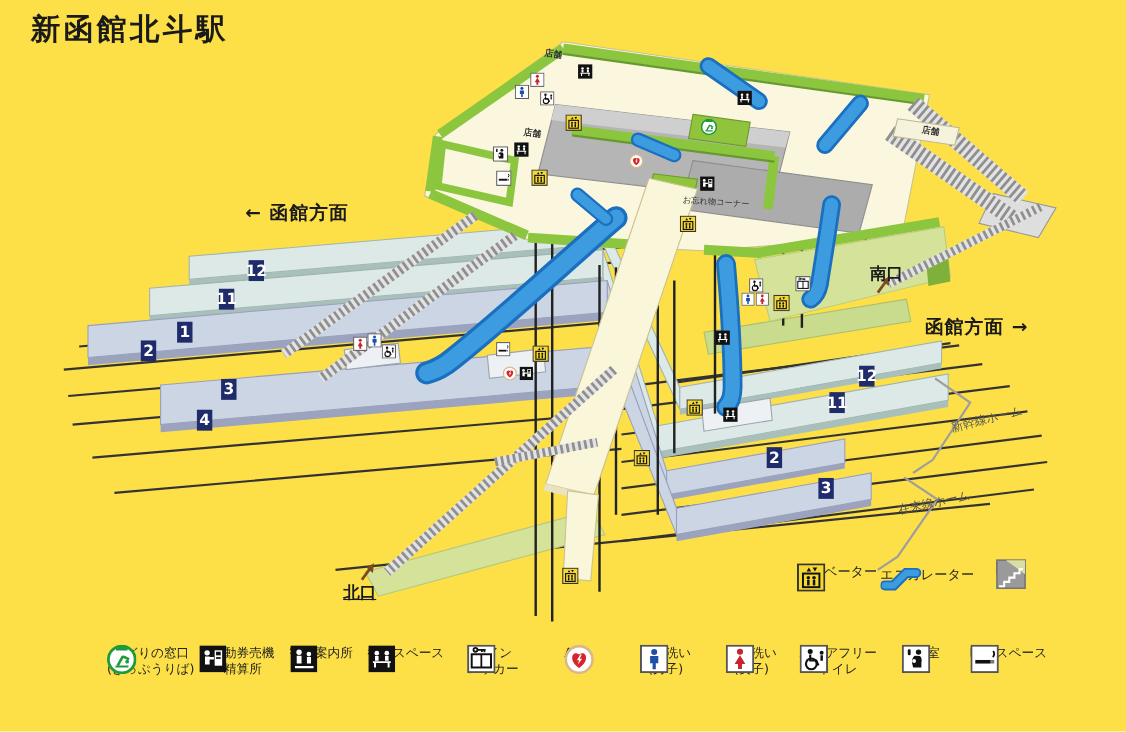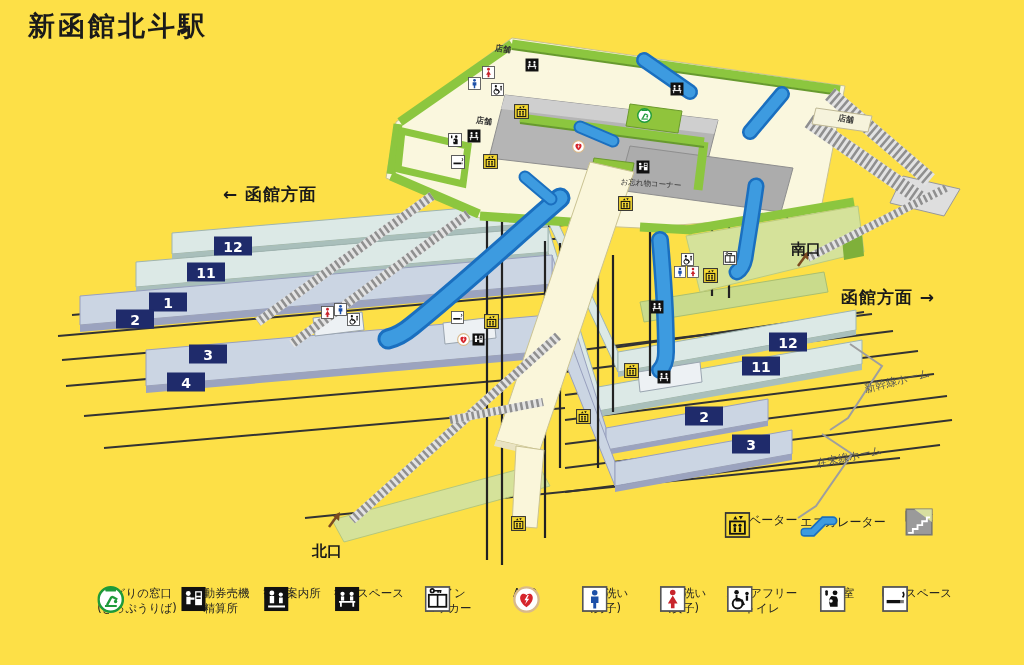--- a/index.html
+++ b/index.html
@@ -6,21 +6,21 @@
   .stage{position:relative;width:1024px;height:665px;background:#fde047;overflow:hidden;
          font-family:"DejaVu Sans","Liberation Sans",sans-serif;}
   svg{position:absolute;left:0;top:0;}
   .lbl{position:absolute;transform:translate(-50%,-50%);white-space:nowrap;color:#1a1a1a;}
   .title{position:absolute;left:28px;top:8px;font-size:27px;font-weight:800;letter-spacing:3px;color:var(--c-text,#1a1a1a);}
   .dir{font-size:17px;font-weight:bold;letter-spacing:1px;}
   .exit{font-size:15px;font-weight:bold;}
   .shop{font-size:8px;font-weight:bold;color:#333;}
   .homelbl{font-size:11px;color:#555;}
   .lost{font-size:7.5px;color:#333;}
-  .numbox{position:absolute;width:38px;height:19px;transform:translate(-50%,-50%);
+  .numbox{position:absolute;width:14px;height:19px;transform:translate(-50%,-50%);
           background:var(--c-navy,#1F2B6B);color:#fff;font-weight:bold;font-size:14px;
           display:flex;align-items:center;justify-content:center;line-height:1;}
   .legend-item{position:absolute;transform:translateX(-50%);display:flex;flex-direction:column;
                align-items:center;gap:3px;text-align:center;}
   .legend-label{font-size:11.5px;line-height:1.3;color:#222;}
   .rlegend-label{font-size:12px;color:#222;}
 </style>
 </head>
 <body>
 
@@ -317,21 +317,21 @@
         <use href="#sym-elevator" x="511" y="516" width="15" height="15"></use>
       </g>
 </svg>
 
 <div class="title">新函館北斗駅</div>
 
 <div class="lbl dir" style="left:270px;top:194px;">← 函館方面</div>
 <div class="lbl dir" style="left:888px;top:297px;">函館方面 →</div>
 
 <div class="lbl exit" style="left:806px;top:249px;">南口</div>
-<div class="lbl exit" style="left:327px;top:551px;">北口</div>
+<div class="lbl exit" style="left:327px;top:539px;text-decoration:underline;">北口</div>
 
 <div class="lbl shop" style="left:503px;top:49px;transform:translate(-50%,-50%) rotate(7deg);">店舗</div>
 <div class="lbl shop" style="left:484px;top:121px;transform:translate(-50%,-50%) rotate(7deg);">店舗</div>
 <div class="lbl shop" style="left:846px;top:119px;transform:translate(-50%,-50%) rotate(9deg);">店舗</div>
 
 <div class="lbl lost" style="left:651px;top:184px;transform:translate(-50%,-50%) rotate(4deg);">お忘れ物コーナー</div>
 
 <div class="lbl homelbl" style="left:897px;top:381px;transform:translate(-50%,-50%) rotate(-14deg);">新幹線ホーム</div>
 <div class="lbl homelbl" style="left:849px;top:457px;transform:translate(-50%,-50%) rotate(-12deg);">在来線ホーム</div>
 

